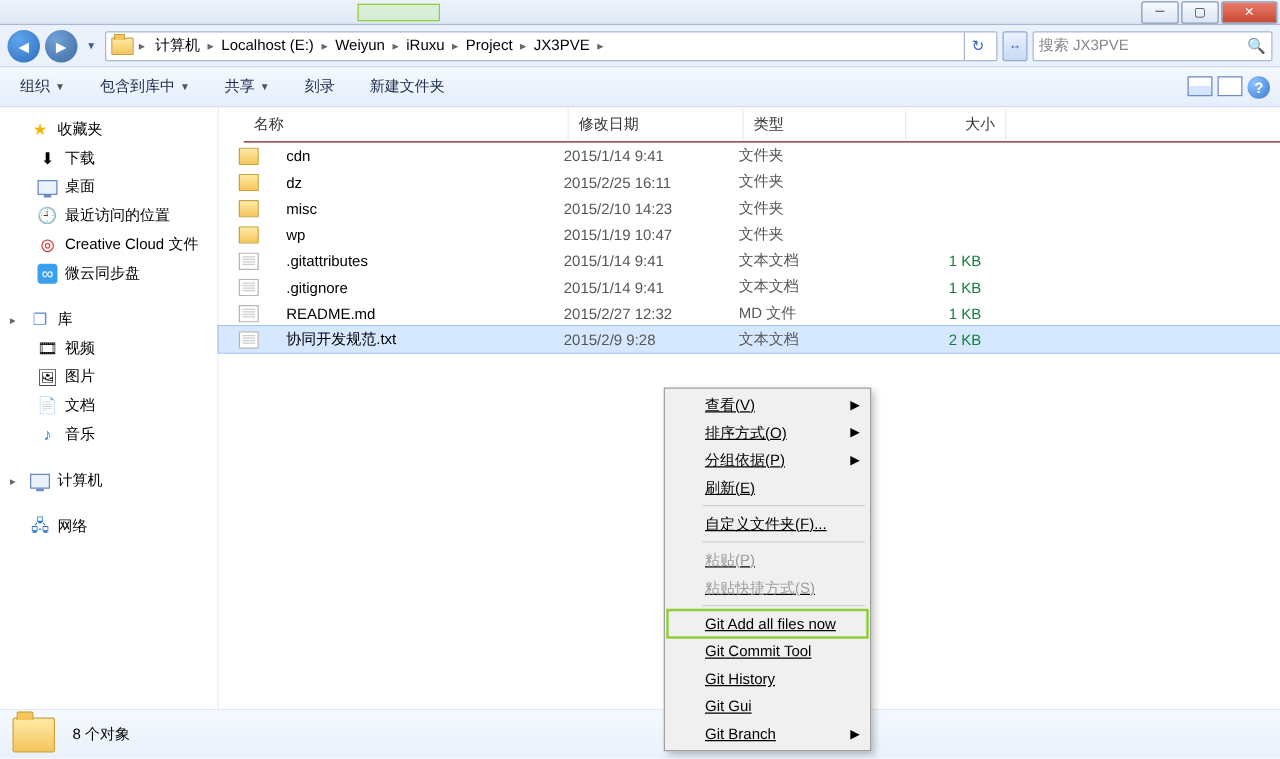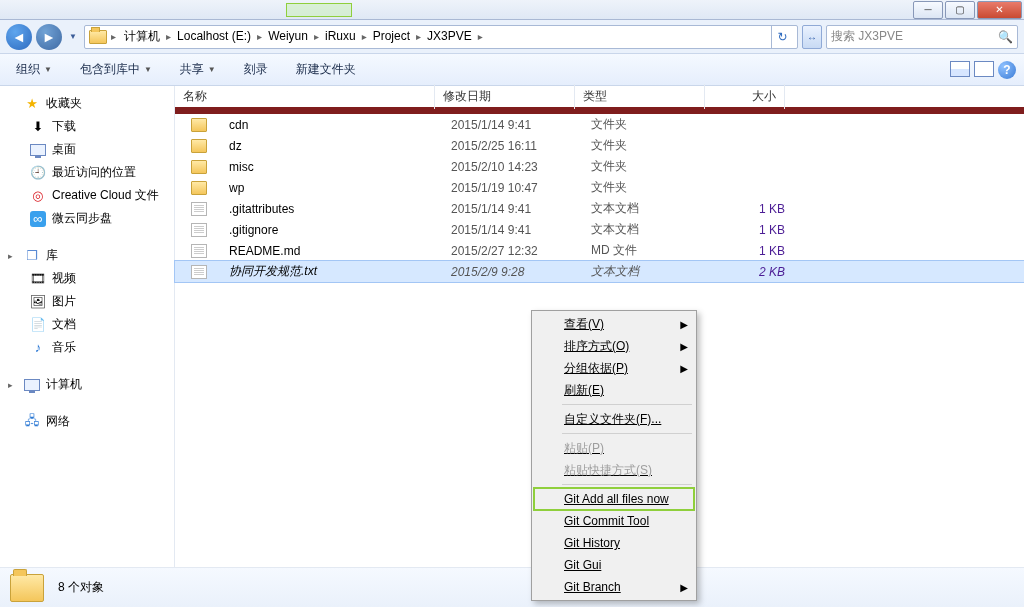--- a/index.html
+++ b/index.html
@@ -39,29 +39,29 @@
 .sbgroup { margin-bottom: 14px; }
 .sbhead { display:flex; align-items:center; gap:6px; padding: 3px 8px; }
 .sbitem { display:flex; align-items:center; gap:6px; padding: 3px 8px 3px 30px; white-space:nowrap; }
 .sbcaret { width:10px; font-size:9px; color:#666; display:inline-block;}
 .sbicon { width:16px; height:16px; display:flex; align-items:center; justify-content:center; font-size:13px; }
 .star { color:#f4b400; }
 .monitor { width:16px;height:12px;border:1px solid #6b89c2;background:#eaf2ff;position:relative;}
 .monitor::after{content:"";position:absolute;bottom:-3px;left:4px;width:6px;height:2px;background:#6b89c2;}
 
 .filearea { flex:1; background:#fff; display:flex; flex-direction:column; }
-.colheads { height:28px; display:flex; border-bottom:7px solid #7f1d1d; align-items:center; }
+.colheads { height:28px; display:flex; border-bottom:1px solid #7f1d1d; align-items:center;margin-left:20px; }
 .ch { padding: 4px 8px; border-right:1px solid #e3e9f2; color:#333; }
 .ch.name{ width:260px; } .ch.date{ width:140px;} .ch.type{width:130px;} .ch.size{width:80px; text-align:right;}
 
 .filelist { flex:1; }
 .row { display:flex; align-items:center; height:21px; padding-left:8px;}
-.row.sel { background:#d6e8ff; outline:1px solid #a3c6f5;font-style:italic;}
+.row.sel { background:#d6e8ff; outline:1px solid #a3c6f5;}
 .cell { padding: 0 8px; overflow:hidden; white-space:nowrap; }
-.cell.name { width:260px; display:flex; align-items:center; gap:22px;} .cell.date{width:140px;color:#555;} .cell.type{width:130px;color:#555;} .cell.size{width:80px; text-align:right;color:#4c1d95;}
+.cell.name { width:260px; display:flex; align-items:center; gap:22px;} .cell.date{width:140px;color:#555;} .cell.type{width:130px;color:#555;} .cell.size{width:80px; text-align:right;color:#15803d;}
 .fileic { width:16px; height:14px; }
 .fileic.folder { background: linear-gradient(#ffe9a6,#f4c65b); border:1px solid #c9a23a; border-radius:1px;}
 .fileic.txt { background:#fff; border:1px solid #b5b5b5; position:relative;}
 .fileic.txt::before{content:"";position:absolute;top:2px;left:2px;right:2px;height:1px;background:#ccc;box-shadow:0 2px #ccc,0 4px #ccc,0 6px #ccc;}
 
 
 .details { height:40px; border-top:1px solid #e3e9f2; background: linear-gradient(#f5f9ff,#eaf1fb); display:flex; align-items:center; padding: 0 10px; gap:14px;}
 .bigfolder { width:34px; height:28px; background: linear-gradient(#ffe9a6,#f4c65b); border:1px solid #c9a23a; border-radius:2px; position:relative;}
 .bigfolder::before{content:"";position:absolute;top:-6px;left:2px;width:12px;height:6px;background:#f4c65b;border:1px solid #c9a23a;border-bottom:none;border-radius:2px 2px 0 0;}
 

